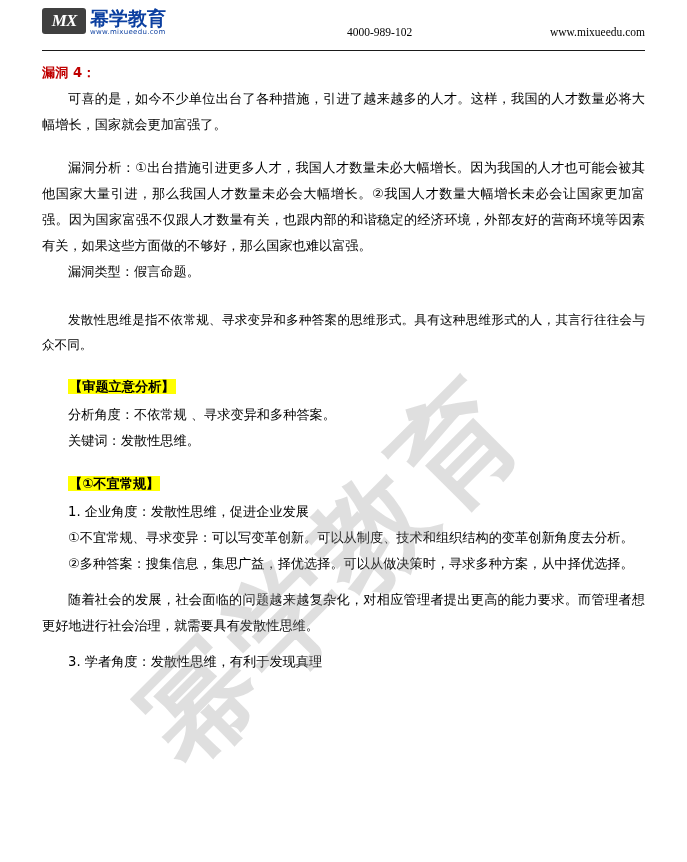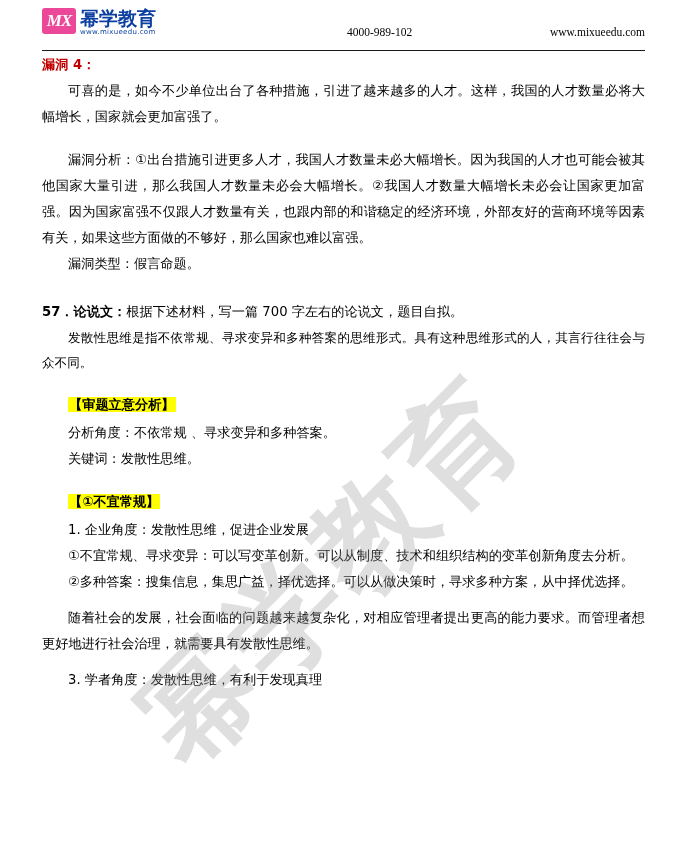--- a/index.html
+++ b/index.html
@@ -58,23 +58,23 @@
     box-sizing: border-box;
   }
   .logo-wrap {
     position: absolute;
     left: 0;
     top: 8px;
     display: flex;
     align-items: flex-start;
   }
   .logo-mark {
-    width: 34px;
+    width: 44px;
     height: 26px;
-    background: #ec4899;
+    background: #404040;
     border-radius: 3px;
     position: relative;
     margin-right: 4px;
   }
   .logo-mark .mx {
     position: absolute;
     left: 0; right: 0; top: 0; bottom: 0;
     color: #ffffff;
     font-size: 17px;
     font-weight: bold;
@@ -124,21 +124,21 @@
     left: 0;
     right: 0;
     top: 50px;
     border-top: 1px solid #1a1a1a;
   }
 
   
   .content {
     position: relative;
     z-index: 2;
-    padding-top: 0;
+    padding-top: 8px;
     font-size: 13.2px;
     line-height: 26px;
     font-family: "DejaVu Sans", "Liberation Sans", sans-serif;
   }
   p {
     margin: 0;
     text-align: justify;
   }
   .indent { text-indent: 26px; }
   .gap-s { height: 10px; }
@@ -205,23 +205,20 @@
     <p class="indent">可喜的是，如今不少单位出台了各种措施，引进了越来越多的人才。这样，我国的人才数量必将大幅增长，国家就会更加富强了。</p>
 
     <div class="gap-m"></div>
 
     <p class="indent">漏洞分析：①出台措施引进更多人才，我国人才数量未必大幅增长。因为我国的人才也可能会被其他国家大量引进，那么我国人才数量未必会大幅增长。②我国人才数量大幅增长未必会让国家更加富强。因为国家富强不仅跟人才数量有关，也跟内部的和谐稳定的经济环境，外部友好的营商环境等因素有关，如果这些方面做的不够好，那么国家也难以富强。</p>
 
     <p class="indent">漏洞类型：假言命题。</p>
 
     <div class="gap-l"></div>
 
-    <p class="q-line">
-      <span class="q-num">57．</span><span class="q-num">论说文：</span><span>根据下述材料，写一篇 700 字左右的论说文，题目自拟。</span>
-    </p>
 
     <p class="quote">发散性思维是指不依常规、寻求变异和多种答案的思维形式。具有这种思维形式的人，其言行往往会与众不同。</p>
 
     <div class="gap-m"></div>
 
     <p class="hl-row"><span class="hl">【审题立意分析】</span></p>
 
     <p class="indent">分析角度：不依常规 、寻求变异和多种答案。</p>
     <p class="indent">关键词：发散性思维。</p>
 

